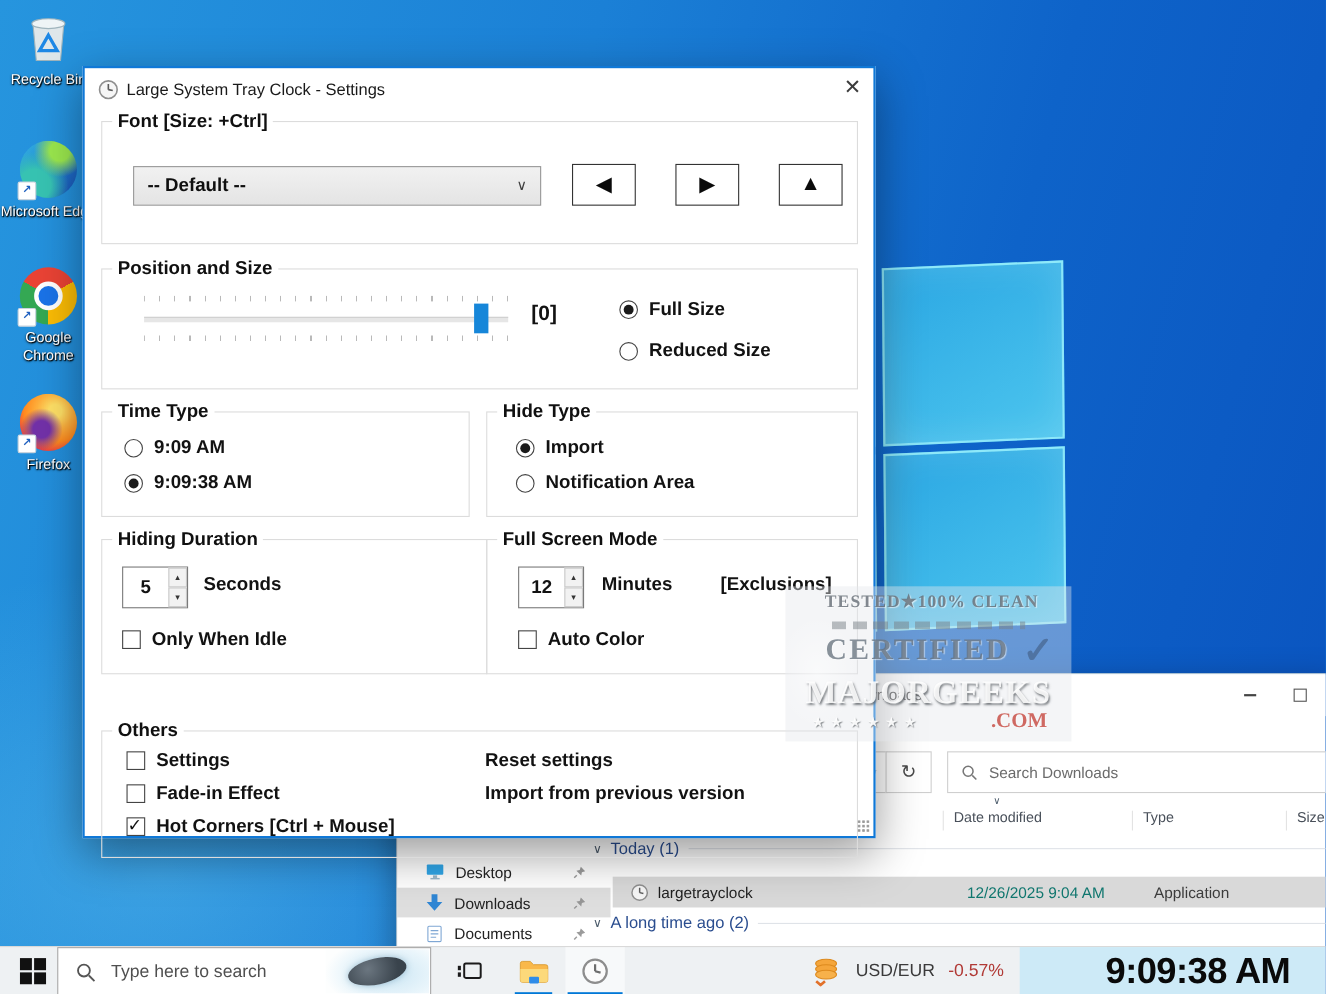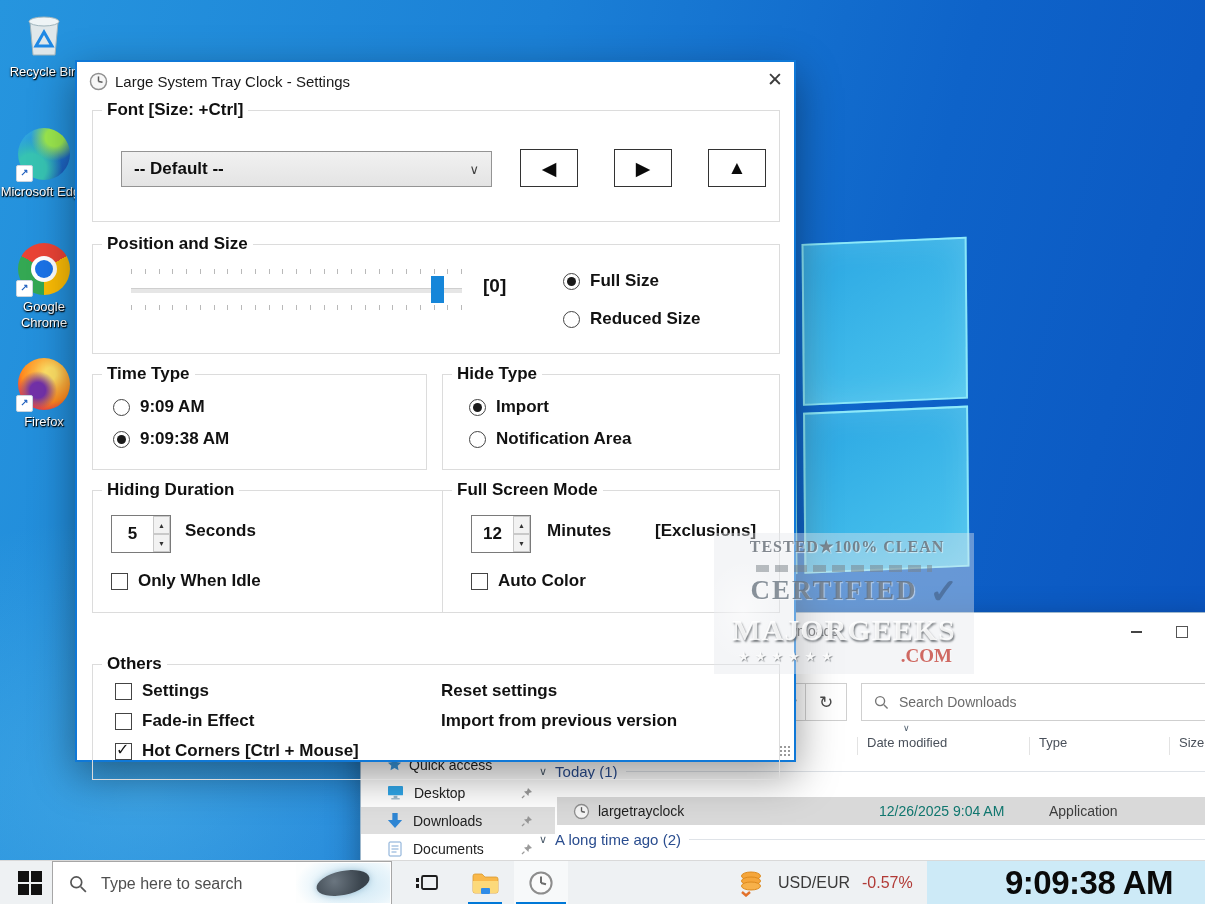--- a/index.html
+++ b/index.html
@@ -153,26 +153,20 @@
   </div>
 
   <span class="abs chev" style="left:542px;top:110px;font-size:9px;">∨</span>
   <span class="abs colhdr" style="left:506px;">Date modified</span>
   <span class="abs colhdr" style="left:678px;">Type</span>
   <span class="abs colhdr" style="left:818px;">Size</span>
   <span class="abs colsep" style="left:496px;"></span>
   <span class="abs colsep" style="left:668px;"></span>
   <span class="abs colsep" style="left:808px;"></span>
 
-  <div class="abs navrow" style="left:0;top:138px;width:194px;">
-    <svg style="margin-left:26px;" width="15" height="15" viewBox="0 0 16 16">
-      <path d="M8 1 l2.1 4.4 4.9 .6 -3.6 3.3 .9 4.8 L8 11.7 3.7 14.1l.9-4.8L1 6l4.9-.6z" fill="#3a9ae0"></path>
-    </svg>
-    <span style="margin-left:7px;">Quick access</span>
-  </div>
   <div class="abs navrow" style="left:0;top:166px;width:194px;">
     <svg style="margin-left:26px;" width="17" height="15" viewBox="0 0 18 16">
       <rect x="1" y="1" width="16" height="10" rx="1" fill="#30a6e8"></rect>
       <rect x="7" y="11.5" width="4" height="2.5" fill="#9ab7c9"></rect>
       <rect x="4.5" y="14" width="9" height="1.4" fill="#9ab7c9"></rect>
     </svg>
     <span style="margin-left:10px;">Desktop</span>
     <svg style="margin-left:auto;margin-right:22px;" class="pin" width="12" height="12" viewBox="0 0 12 12">
       <path d="M7 1 l4 4 -3 1 -.6 3 -4.4 -4.4 3 -.6 z" fill="#8a8a8a"></path>
         <path d="M3.4 8.6 L1 11" stroke="#8a8a8a" stroke-width="1.3"></path>

